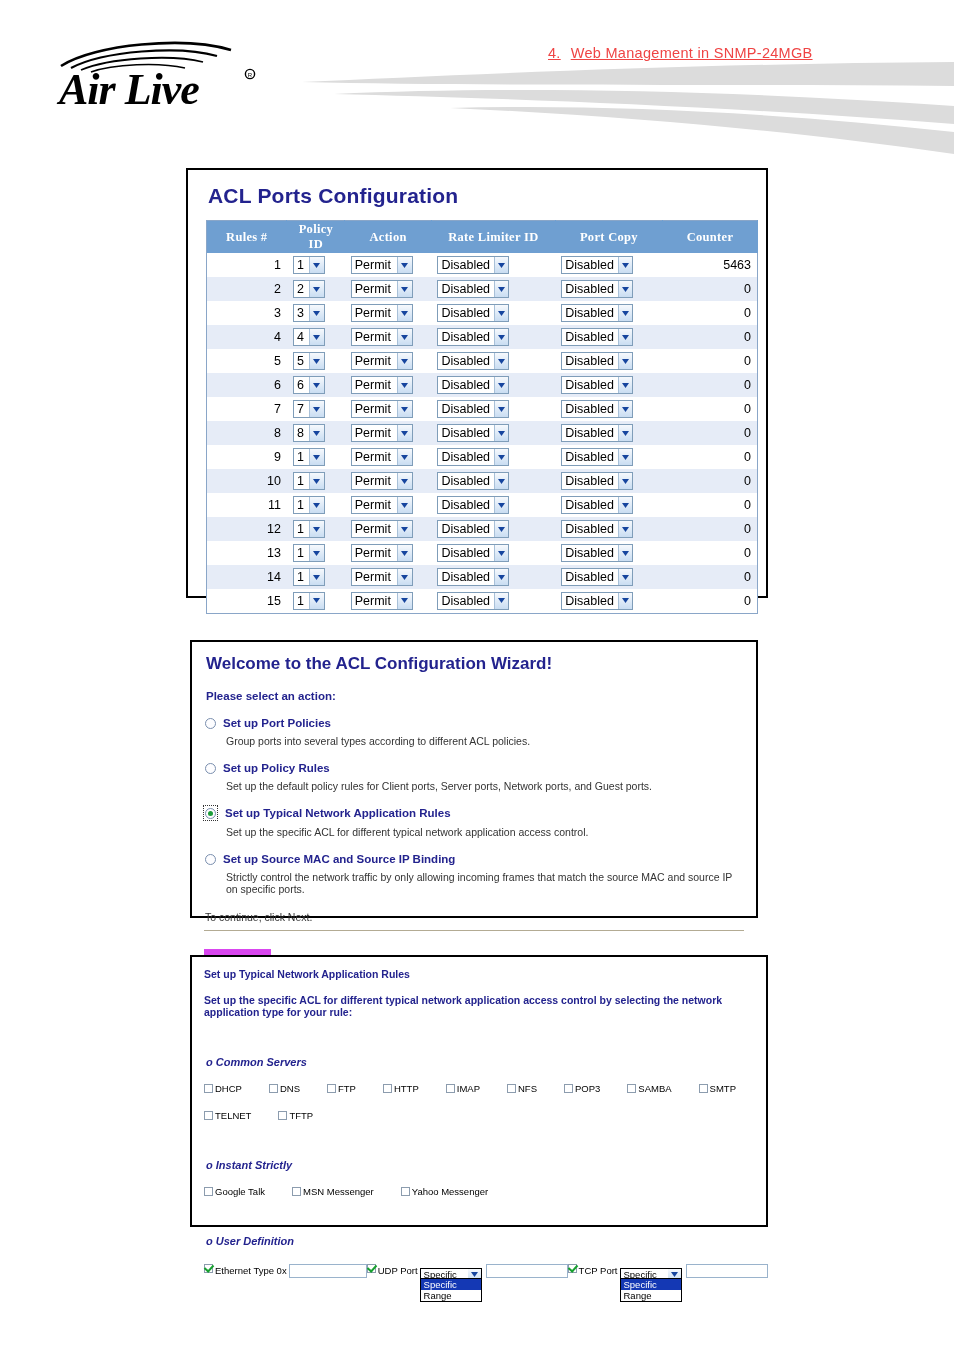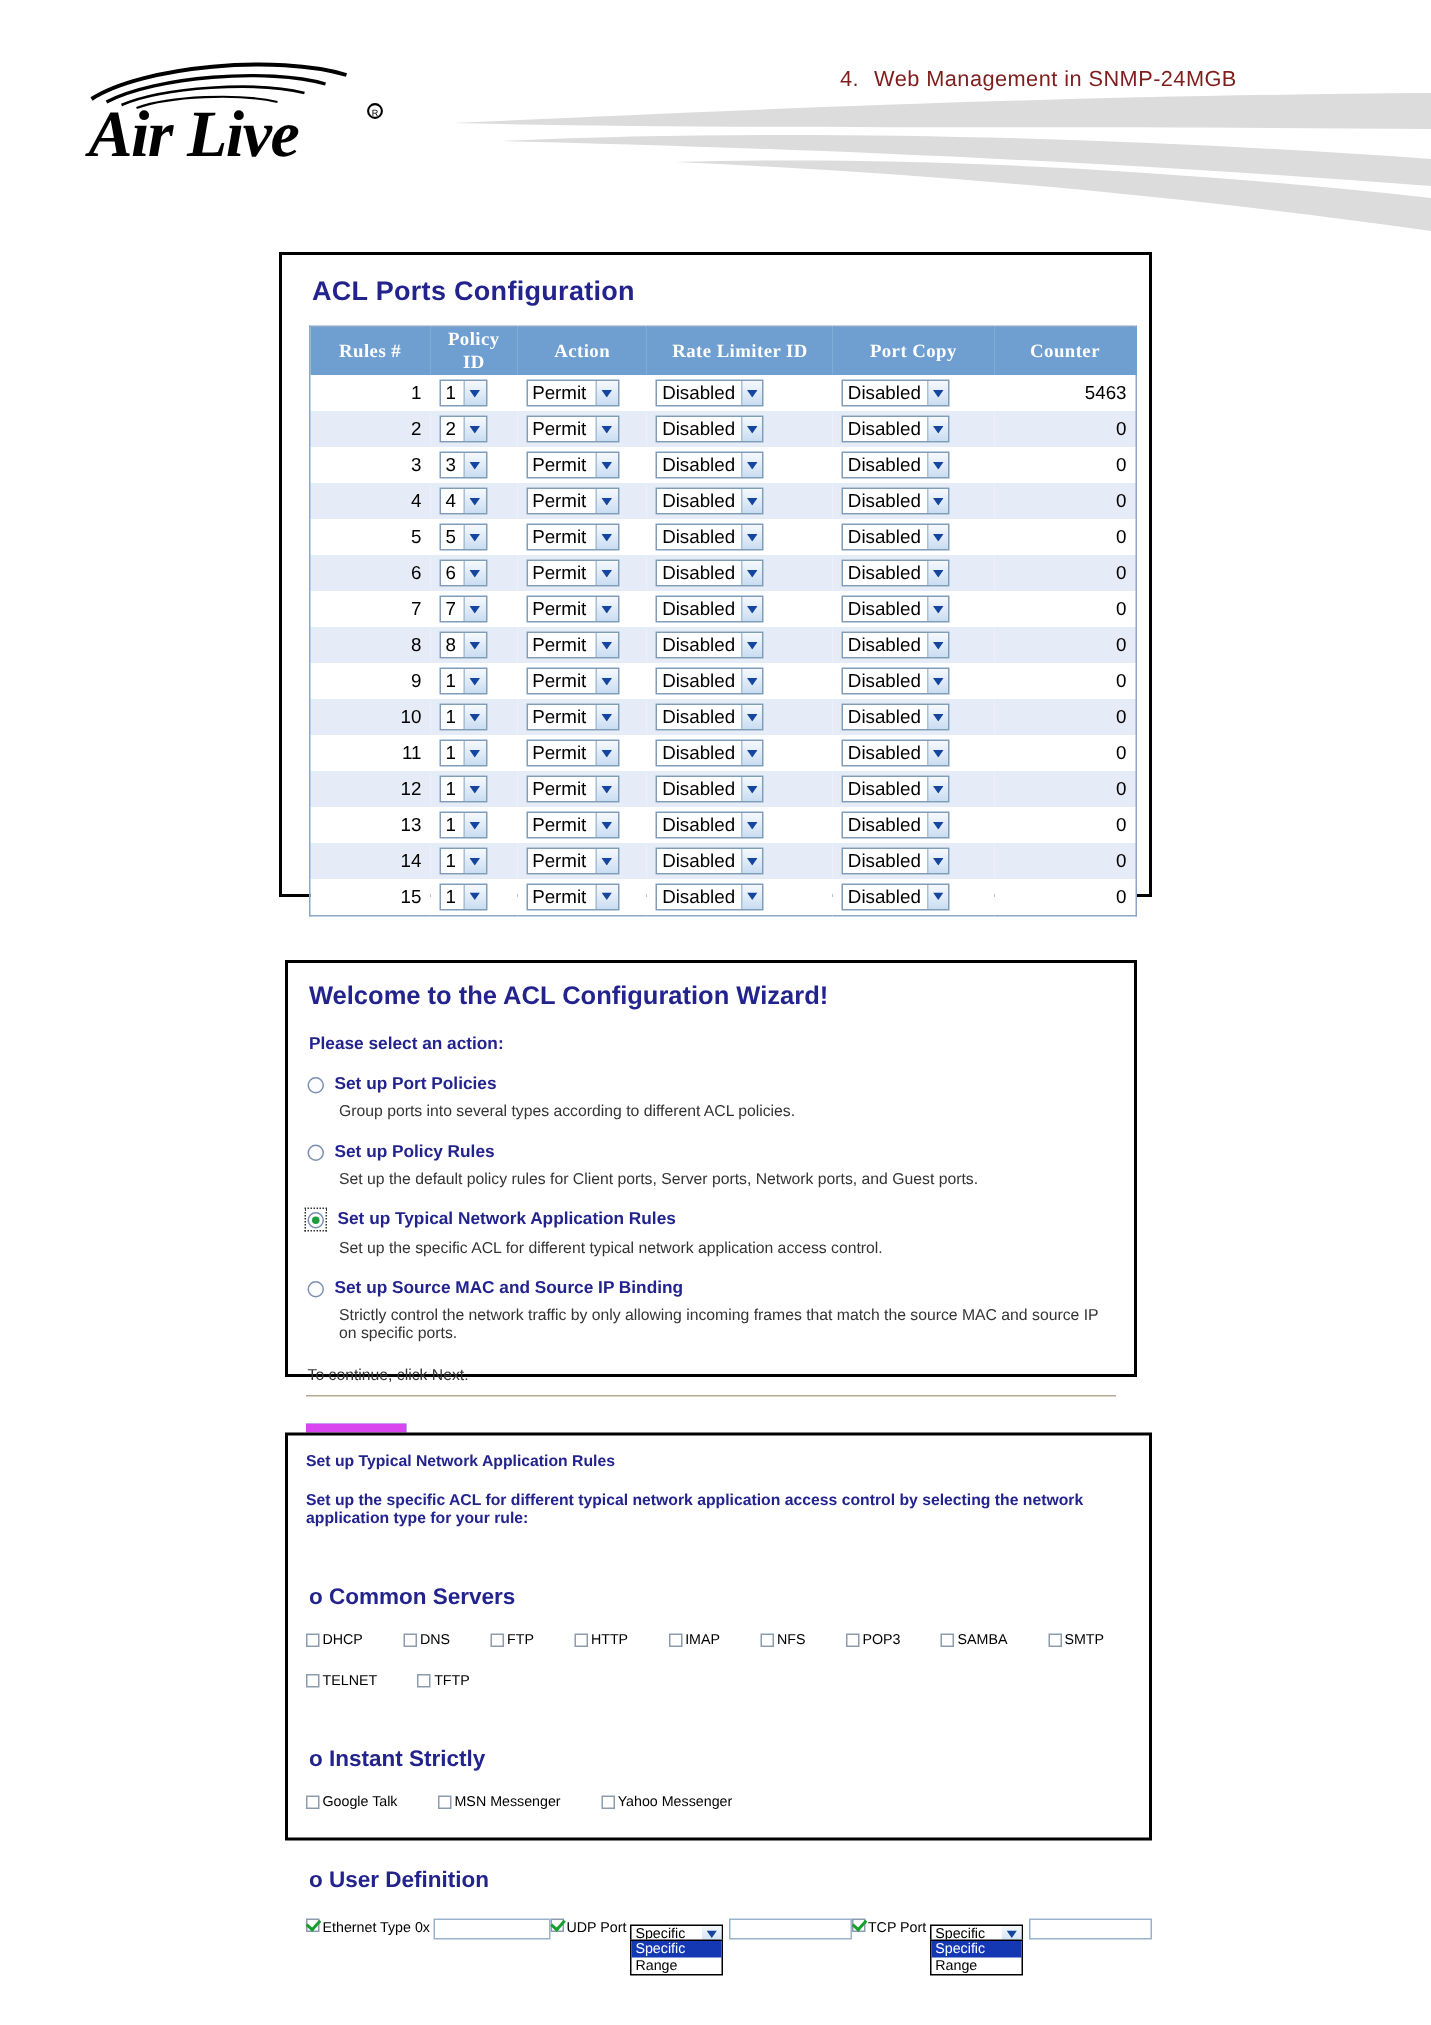--- a/index.html
+++ b/index.html
@@ -12,35 +12,36 @@
     overflow: hidden;
   }
 
   
   #page-header { position:absolute; left:0; top:0; width:954px; height:150px; }
 
   #logo-wrap { position:absolute; left:55px; top:38px; width:260px; height:72px; }
   #logo-wrap svg { display:block; }
 
   #header-title {
-    position:absolute; left:560px; top:45px;
-    font-size:14.5px; color:#7f1d1d; letter-spacing:0.3px;
+    position:absolute; left:548px; top:45px;
+    font-size:14.5px; color:#ef4444; letter-spacing:0.3px;
     white-space:nowrap;
+    text-decoration:underline;
   }
   #header-title .num { margin-right:10px; }
 
   #swoosh { position:absolute; left:300px; top:62px; width:654px; height:92px; }
 
   
   .panel { position:absolute; border:2px solid #000; background:#fff; }
 
   
   #panel-acl-ports { left:186px; top:168px; width:582px; height:430px; padding:12px 14px 8px 14px; }
   #acl-ports-title {
-    font-size:18px; font-weight:bold; color:#23238e;
+    font-size:21px; font-weight:bold; color:#23238e;
     margin:2px 0 12px 6px; letter-spacing:0.2px;
   }
   table.acl { border-collapse:collapse; width:552px; margin-left:4px;
               border:1px solid #8aa6c8; }
   table.acl thead th {
     background:#6f9fd1; color:#fff; font-size:12.5px; font-weight:bold;
     height:20px; padding:1px 6px; text-align:center;
     border-right:1px solid #6f9fd1;
     letter-spacing:0.3px;
     font-family:"Liberation Serif", serif;
@@ -99,21 +100,21 @@
   .radio.checked::after {
     content:""; position:absolute; left:2px; top:2px;
     width:5px; height:5px; border-radius:50%; background:#1c9e3a;
   }
   .radio-focus { padding:1px; border:1px dotted #333; display:inline-flex; margin:-2px 0 0 -2px; }
 
   
   #panel-typical { left:190px; top:955px; width:578px; height:272px; padding:9px 10px 0 10px; }
   .tn-h   { font-size:10.5px; font-weight:bold; color:#23238e; margin:2px 0 0 2px; }
   .tn-lead{ font-size:10.5px; font-weight:bold; color:#23238e; margin:14px 0 0 2px; }
-  .tn-grp { font-size:15px; font-weight:bold; color:#23238e; margin:38px 0 0 4px; }
+  .tn-grp { font-size:11px; font-weight:bold; color:#23238e; margin:38px 0 0 4px;font-style:italic; }
   .cb-row { display:flex; align-items:center; flex-wrap:wrap; margin:15px 0 0 2px; gap:16px; }
   .cb-item{ display:inline-flex; align-items:center; margin-right:11px; }
   .cbox {
     width:9px; height:9px; border:1px solid #8c9cae; background:#fff;
     flex:0 0 auto; position:relative;
   }
   .cbox.checked::after{
     content:""; position:absolute; left:1px; top:-2px; width:4px; height:7px;
     border:solid #17a02f; border-width:0 2px 2px 0; transform:rotate(42deg);
   }

